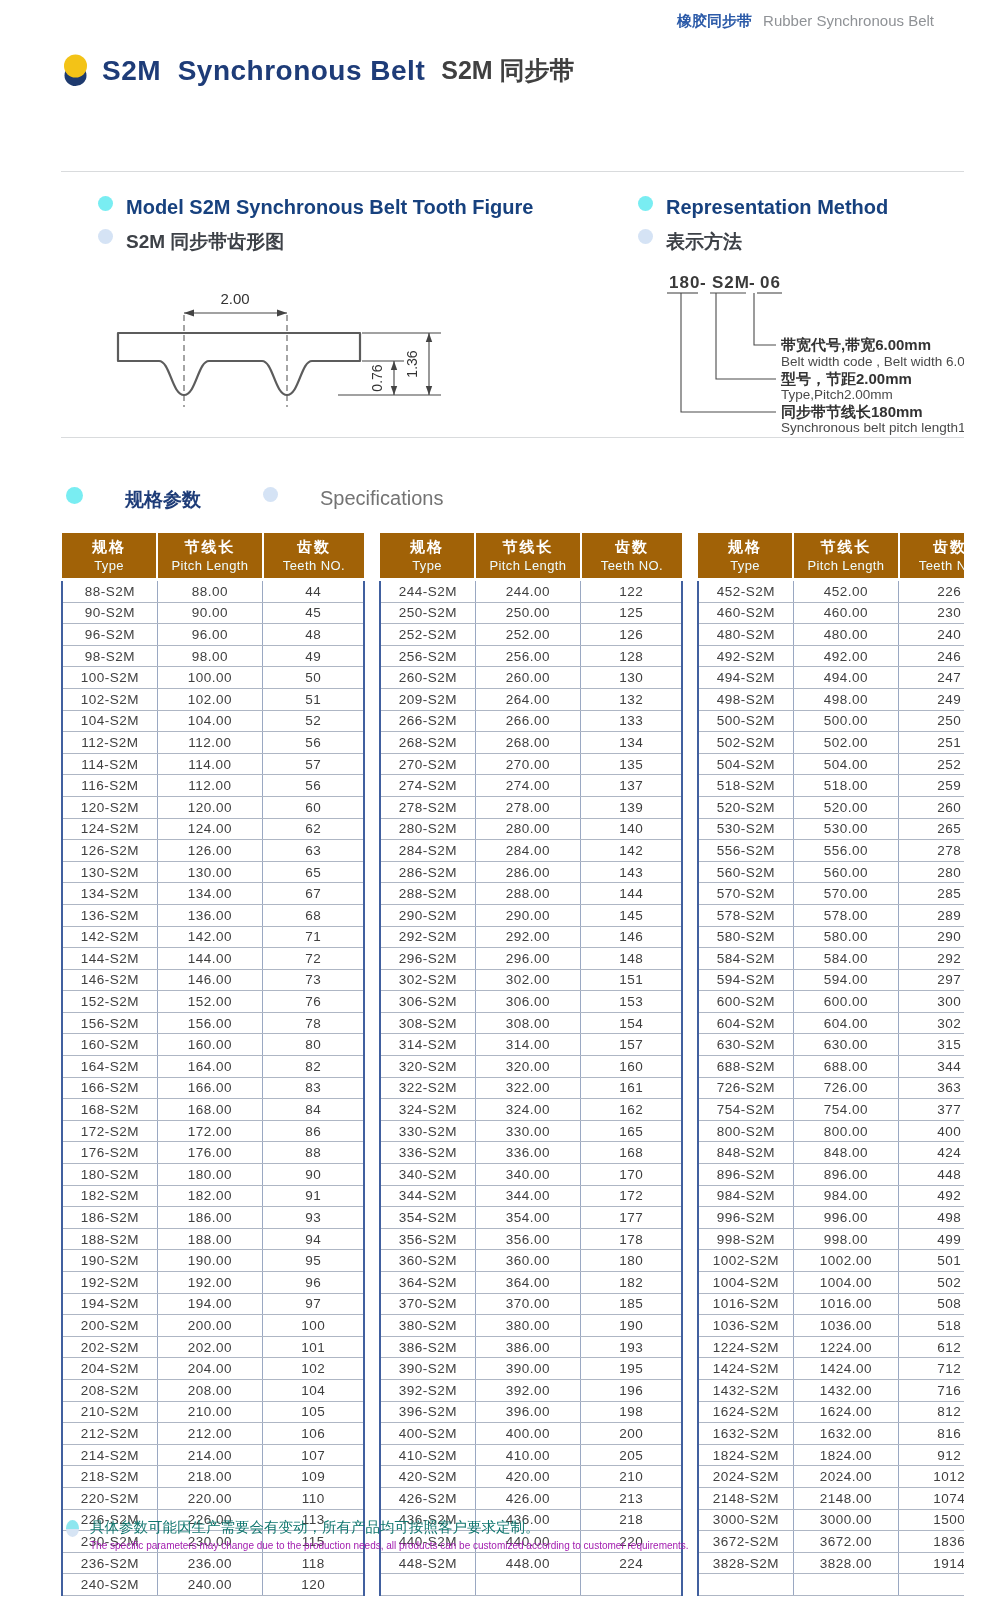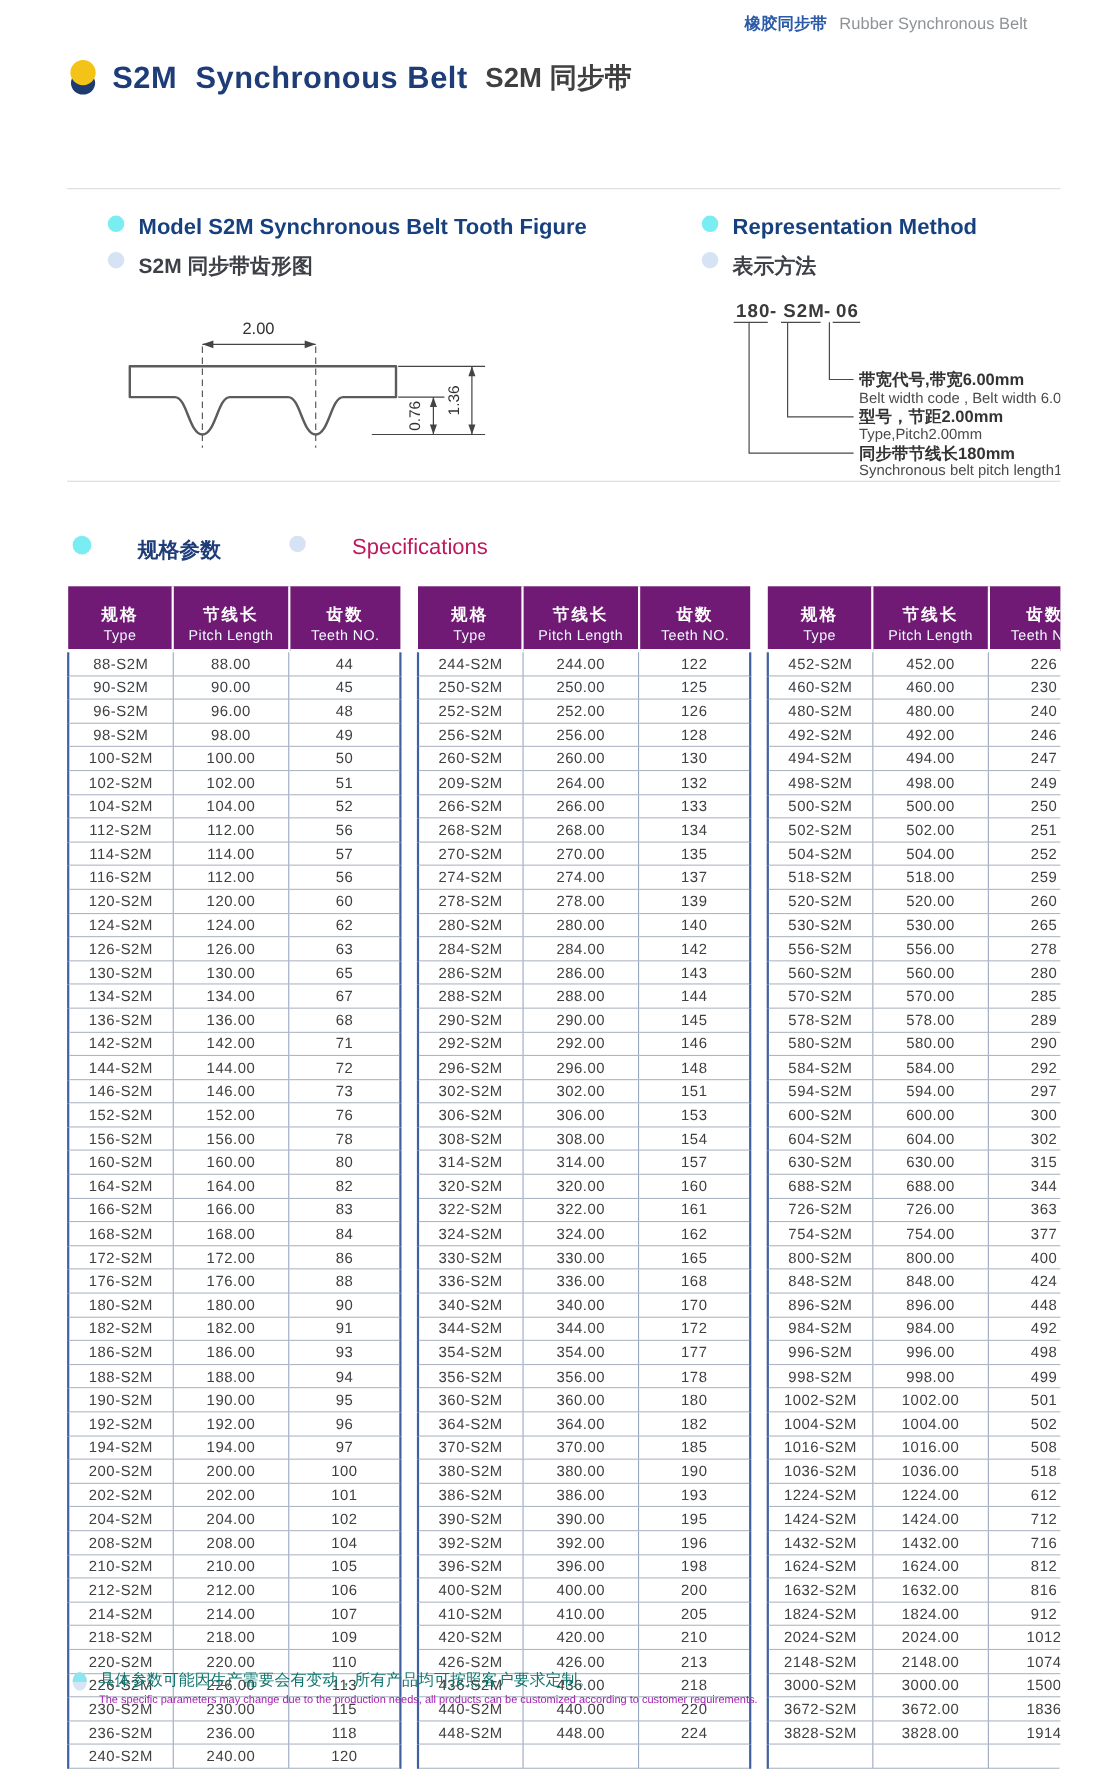--- a/index.html
+++ b/index.html
@@ -27,30 +27,30 @@
   .bullet.cyan { background:#79edf2; }
   .bullet.pale { background:#d5e3f5; }
   .sec-title-en { font-size:20px; font-weight:bold; color:#17417e; white-space:nowrap; }
   .sec-title-zh { font-size:19px; font-weight:bold; color:#3d4147; white-space:nowrap; }
 
   .diagram { position:absolute; }
 
   
   .specs-heading { position:absolute; top:487px; left:30px; display:flex; align-items:flex-start;gap:28px; }
   .specs-heading .zh { font-size:19px; font-weight:bold; color:#1e3c78; margin-right:34px; }
-  .specs-heading .en { font-size:20px; color:#be185d; }
+  .specs-heading .en { font-size:20px; color:#737373; }
   .specs-heading .bullet { margin-right:14px; }
   .specs-heading .bullet.cyan { width:17px; height:17px; }
 
   
   .tables-wrap { position:absolute; top:533px; left:25px; width:940px; display:flex; gap:14px; }
   table.spec-table { border-collapse:collapse; table-layout:fixed; flex:1 1 0; }
   .spec-table col.c1 { width:31.5%; } .spec-table col.c2 { width:35%; } .spec-table col.c3 { width:33.5%; }
   .spec-table th {
-    background:#701a75; color:#ffffff; padding:17px 0 5px; font-weight:normal;
+    background:#a16207; color:#ffffff; padding:5px 0 5px; font-weight:normal;
     border-bottom:3px solid #ffffff;
   }
   .spec-table th + th { border-left:2px solid #ffffff; }
   .spec-table .h-zh { font-size:15px; font-weight:bold; letter-spacing:2px; }
   .spec-table .h-en { font-size:13px; color:#eefcfd; margin-top:1px; letter-spacing:.4px; }
   .spec-table td {
     height:18.6px; text-align:center; vertical-align:middle;
     font-size:13.5px; color:#3f3f3f; letter-spacing:.5px; background:#ffffff;
     border-bottom:1px solid #aeb6c4; border-right:1px solid #9aa8c2;
     overflow:hidden; white-space:nowrap;

